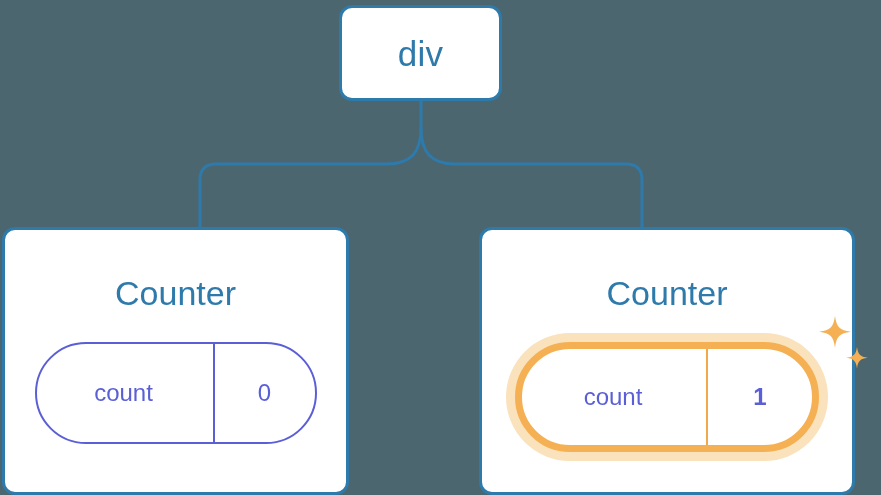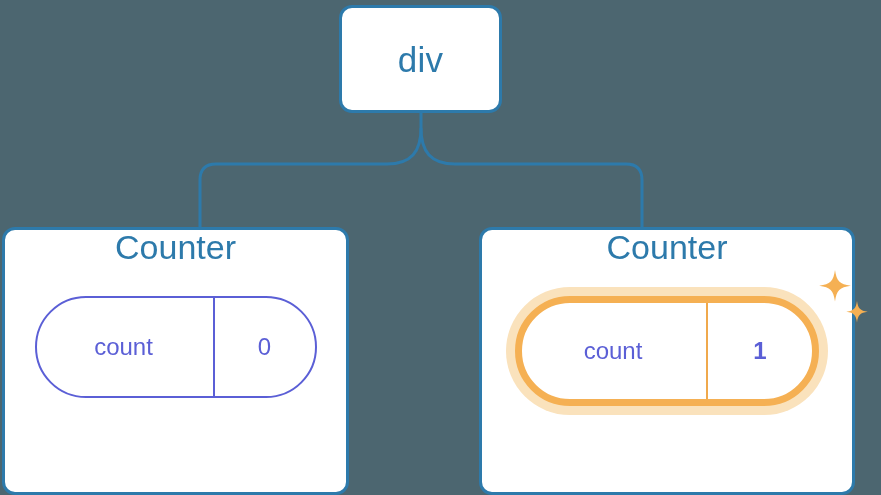--- a/index.html
+++ b/index.html
@@ -38,36 +38,37 @@
     display: flex;
     flex-direction: column;
     align-items: center;
     justify-content: center;
   }
 
   .node-root {
     left: 339px;
     top: 5px;
     width: 163px;
-    height: 108px;
+    height: 96px;
     border-radius: 13px;
   }
   .node-root .node-title {
     font-size: 35px;
     line-height: 1;
     color: #2d7aab;
     letter-spacing: 0.2px;
   }
 
   .node-child {
     width: 347px;
     height: 268px;
     top: 227px;
     border-radius: 13px;
     justify-content: flex-start;
+    padding-top: 46px;
   }
   .node-child-left  { left: 2px;   }
   .node-child-right { left: 479px; width: 376px; }
 
   .node-title {
     color: #2d7aab;
     font-size: 34px;
     line-height: 1;
     white-space: nowrap;
   }

